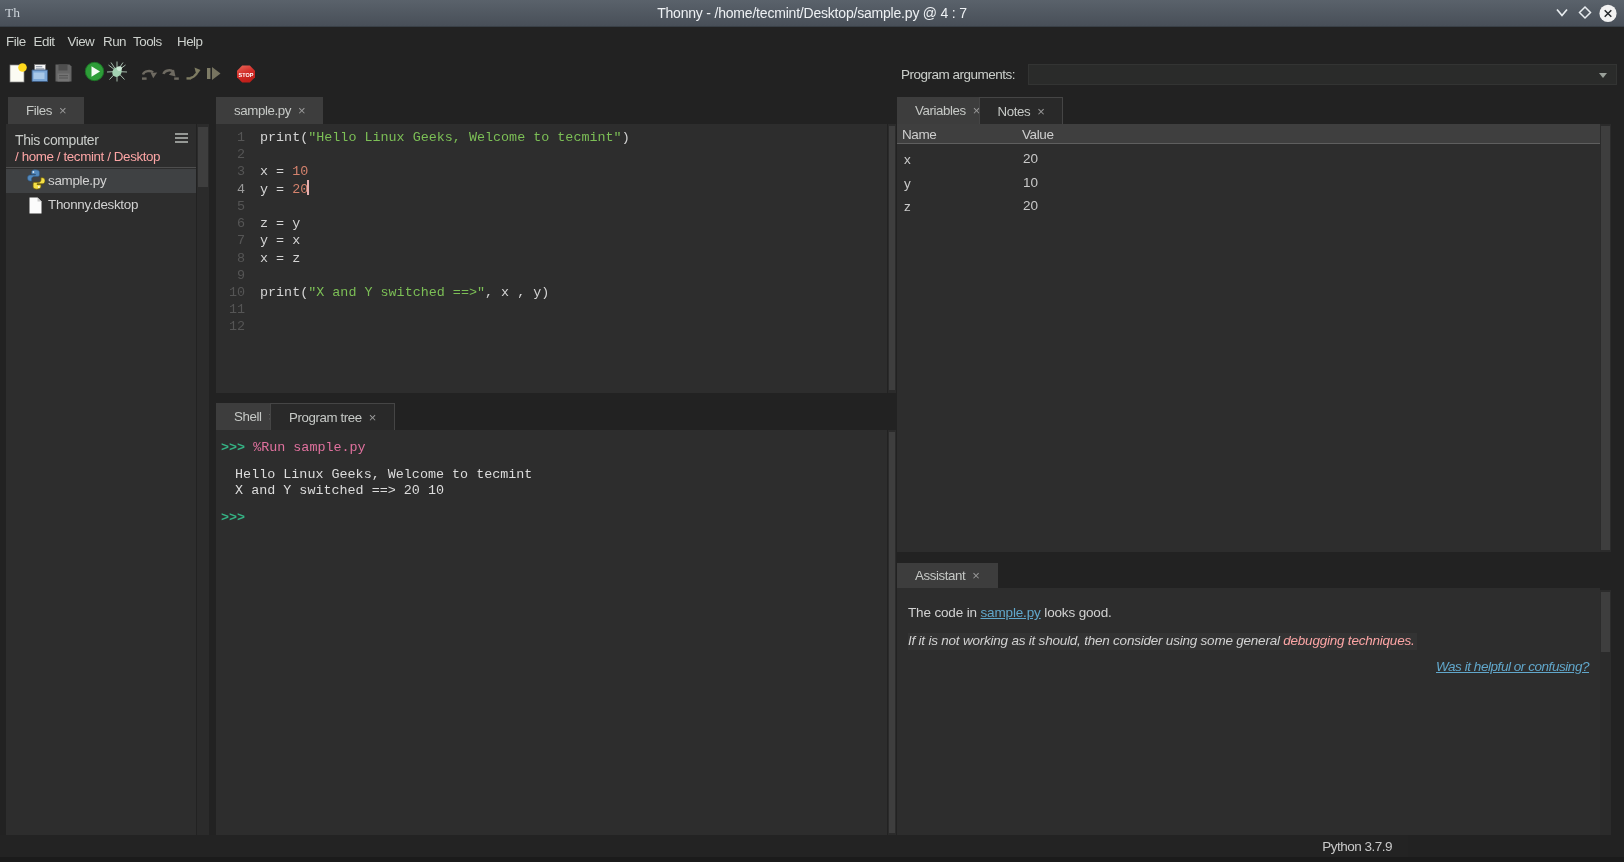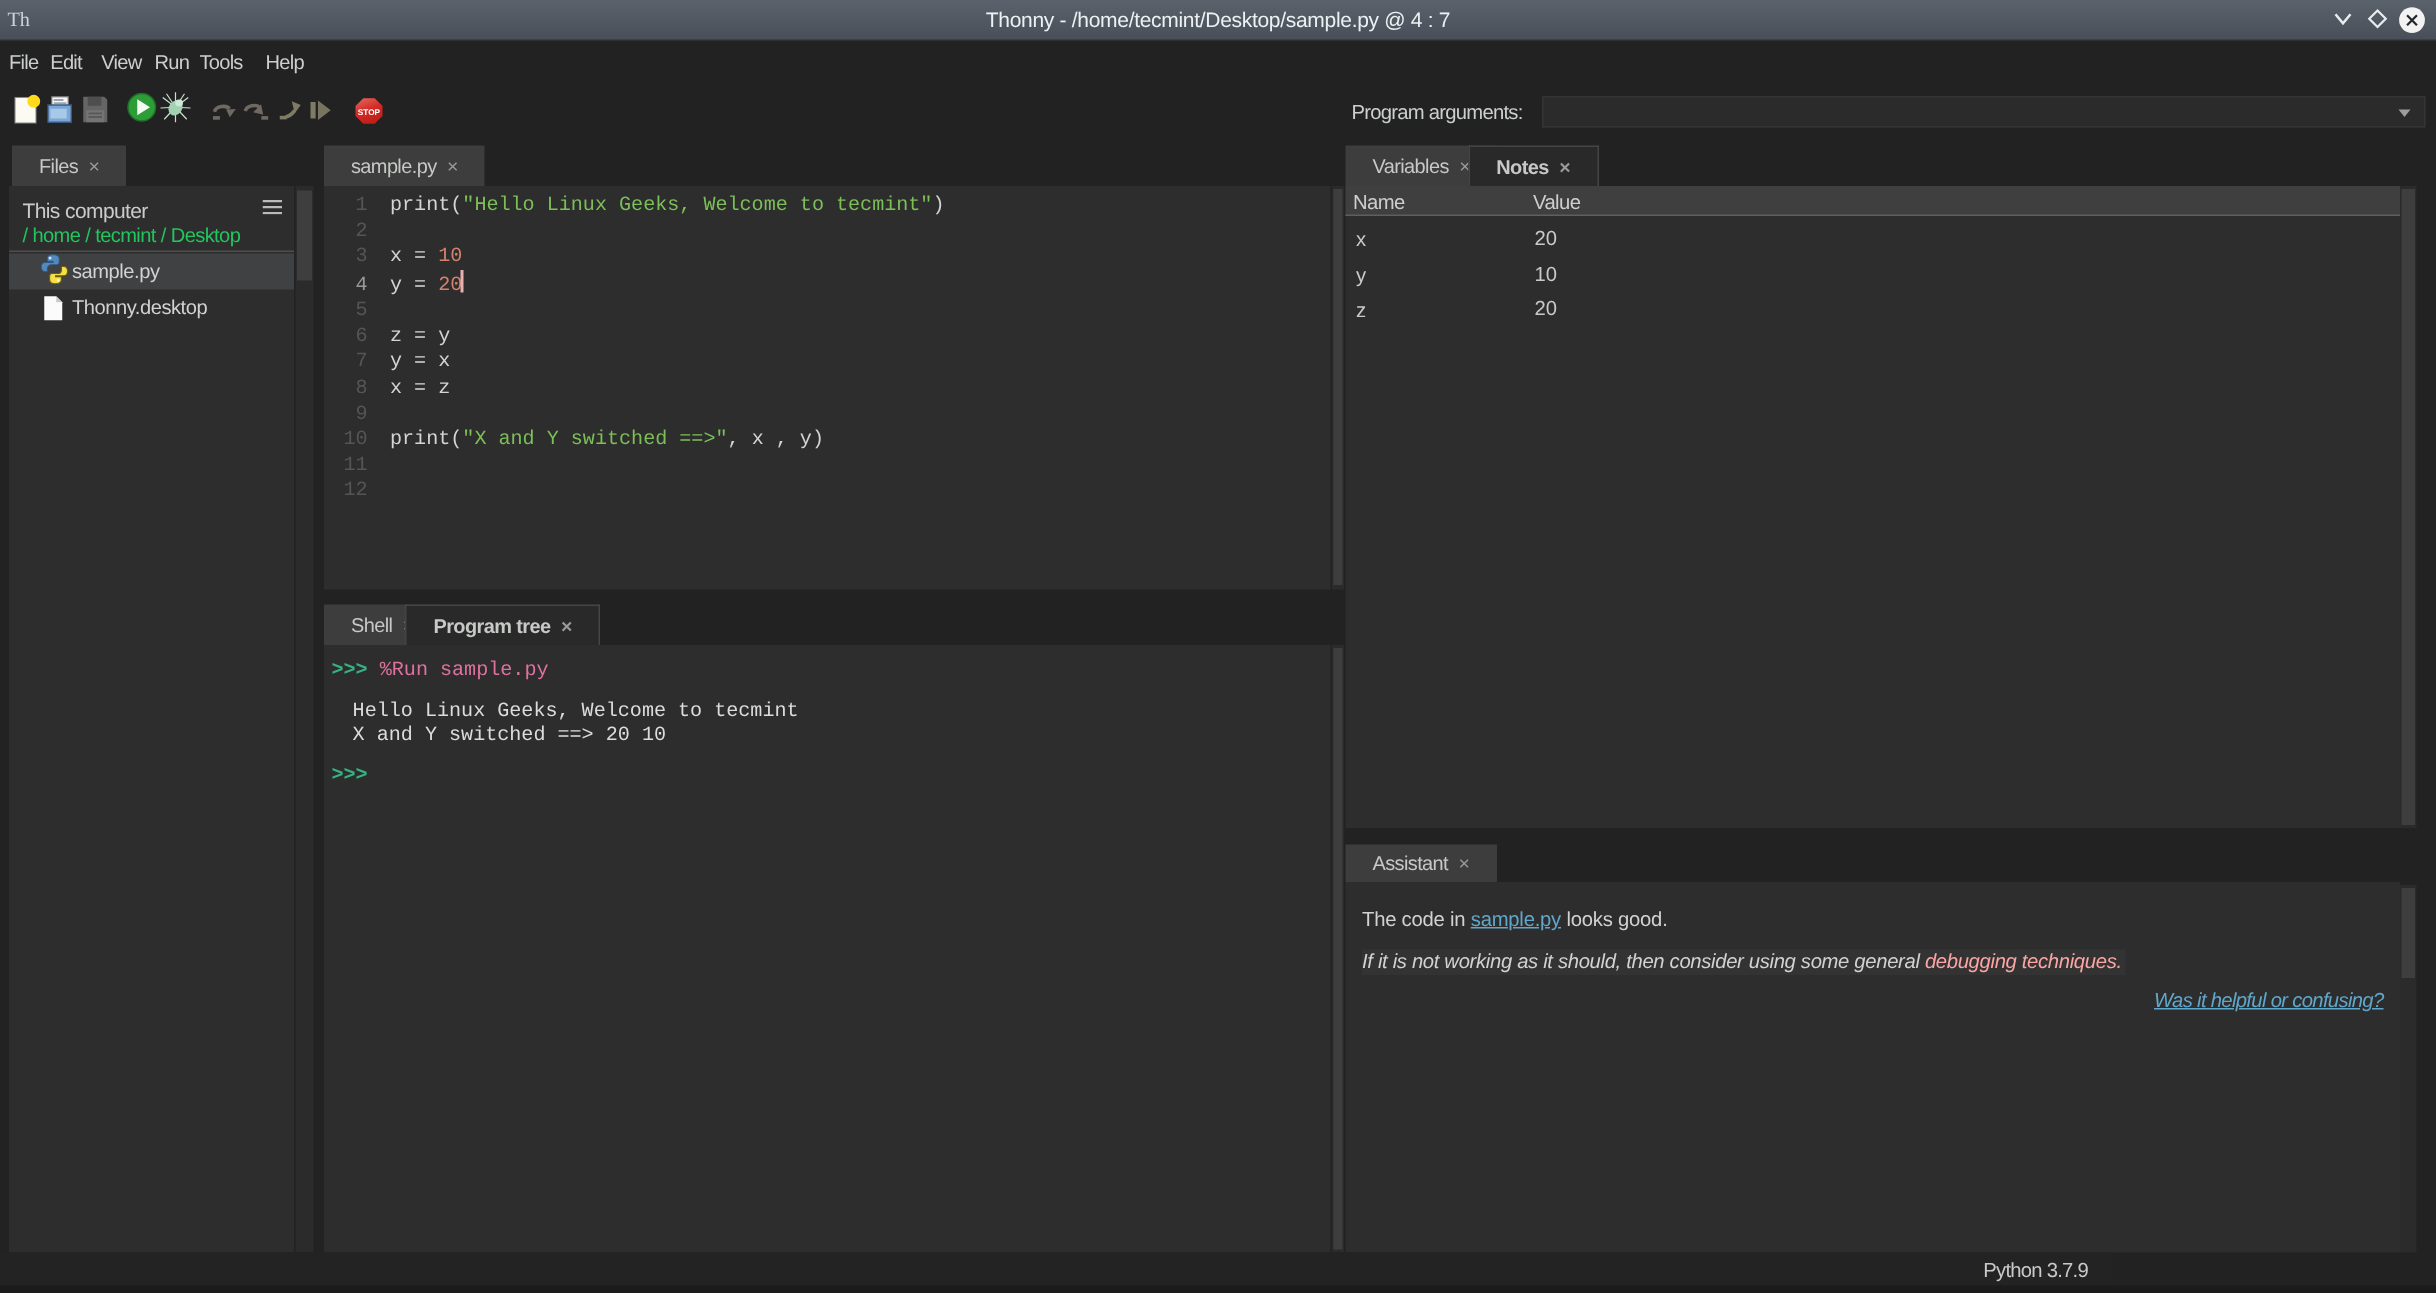--- a/index.html
+++ b/index.html
@@ -15,21 +15,21 @@
 
   
   #menubar { left:0; top:27px; width:1353px; height:29px; }
   .menuitem { top:7px; color:#ccd0cc; font-size:13.4px; letter-spacing:-0.5px; }
 
   
   .panel { background:#2d2d2d; }
   .tab { position:absolute; height:27.5px; background:#3d3d3d; color:#c6c9c6; font-size:13.3px; letter-spacing:-0.4px;
     display:flex; align-items:center; padding:0 18px; }
   .tab .x { color:#9a9a9a; margin-left:7px; font-size:13px; }
-  .tab.inactive { background:#292929; border:1px solid #454545; border-bottom:none;font-weight:bold; }
+  .tab.inactive { background:#292929; border:1px solid #454545; border-bottom:none; }
 
   
   .sbtrack { background:#2b2b2b; }
   .sbthumb { background:#3e3e3e; }
 
   .mono { font-family:"Liberation Mono", monospace; }
 </style>
 </head>
 <body>
 <div id="root">
@@ -146,21 +146,21 @@
   <div class="tab" style="left:8px; top:97px;">Files<span class="x">×</span></div>
   <div class="panel abs" style="left:6px; top:124px; width:190px; height:711px;">
     <div class="abs" style="left:9px; top:8px; color:#c9ccc9; font-size:14px; letter-spacing:-0.4px;">This computer</div>
     <svg class="abs" style="left:169px; top:9px" width="13" height="10">
       <g stroke="#b9bcb9" stroke-width="1.5">
           <line x1="0" y1="1" x2="13" y2="1"></line>
           <line x1="0" y1="5" x2="13" y2="5"></line>
           <line x1="0" y1="9" x2="13" y2="9"></line>
         </g>
     </svg>
-    <div class="abs" style="left:9px; top:24.5px; color:#22c55e; font-size:13.4px; letter-spacing:-0.4px;">/ home / tecmint / Desktop</div>
+    <div class="abs" style="left:9px; top:24.5px; color:#fca5a5; font-size:13.4px; letter-spacing:-0.4px;">/ home / tecmint / Desktop</div>
     <div class="abs" style="left:0; top:43px; width:190px; height:1px; background:#4e4e4e;"></div>
     <div class="abs" style="left:0; top:45px; width:190px; height:24px; background:#3f4143;"></div>
 
     <svg class="abs" style="left:21px; top:45px; z-index:3" width="18" height="21" viewBox="0 0 17 20">
       <path d="M 7.8 0.8 C 4.8 0.8 4.3 2 4.3 3.3 L 4.3 5 L 8 5 L 8 5.7 L 2.9 5.7 C 1.3 5.7 0.4 7 0.4 8.6 C 0.4 10.2 1.3 11.5 2.9 11.5 L 4.3 11.5 L 4.3 9.4 C 4.3 8 5.5 7.1 6.8 7.1 L 10.3 7.1 C 11.4 7.1 11.8 6.3 11.8 5.3 L 11.8 3.3 C 11.8 2 10.8 0.8 7.8 0.8 Z" fill="#5389bd" stroke="#2e5a85" stroke-width="0.6"></path>
       <circle cx="6" cy="2.9" r="0.9" fill="#dbe8f4"></circle>
       <path d="M 9.2 19.2 C 12.6 19.2 13.2 17.8 13.2 16.5 L 13.2 14.8 L 9.5 14.8 L 9.5 14.1 L 14.6 14.1 C 16.2 14.1 17.1 12.8 17.1 11.2 C 17.1 9.6 16.2 8.3 14.6 8.3 L 13.2 8.3 L 13.2 10.4 C 13.2 11.8 12 12.7 10.7 12.7 L 7.2 12.7 C 6.1 12.7 5.7 13.5 5.7 14.5 L 5.7 16.5 C 5.7 17.8 6.2 19.2 9.2 19.2 Z" fill="#f5e046" stroke="#6e5c07" stroke-width="0.7"></path>
       <circle cx="11.2" cy="17.1" r="0.9" fill="#fdf8da"></circle>
     </svg>
     <div class="abs" style="left:42px; top:49px; color:#d2d2d2; font-size:13.4px; letter-spacing:-0.3px;">sample.py</div>

